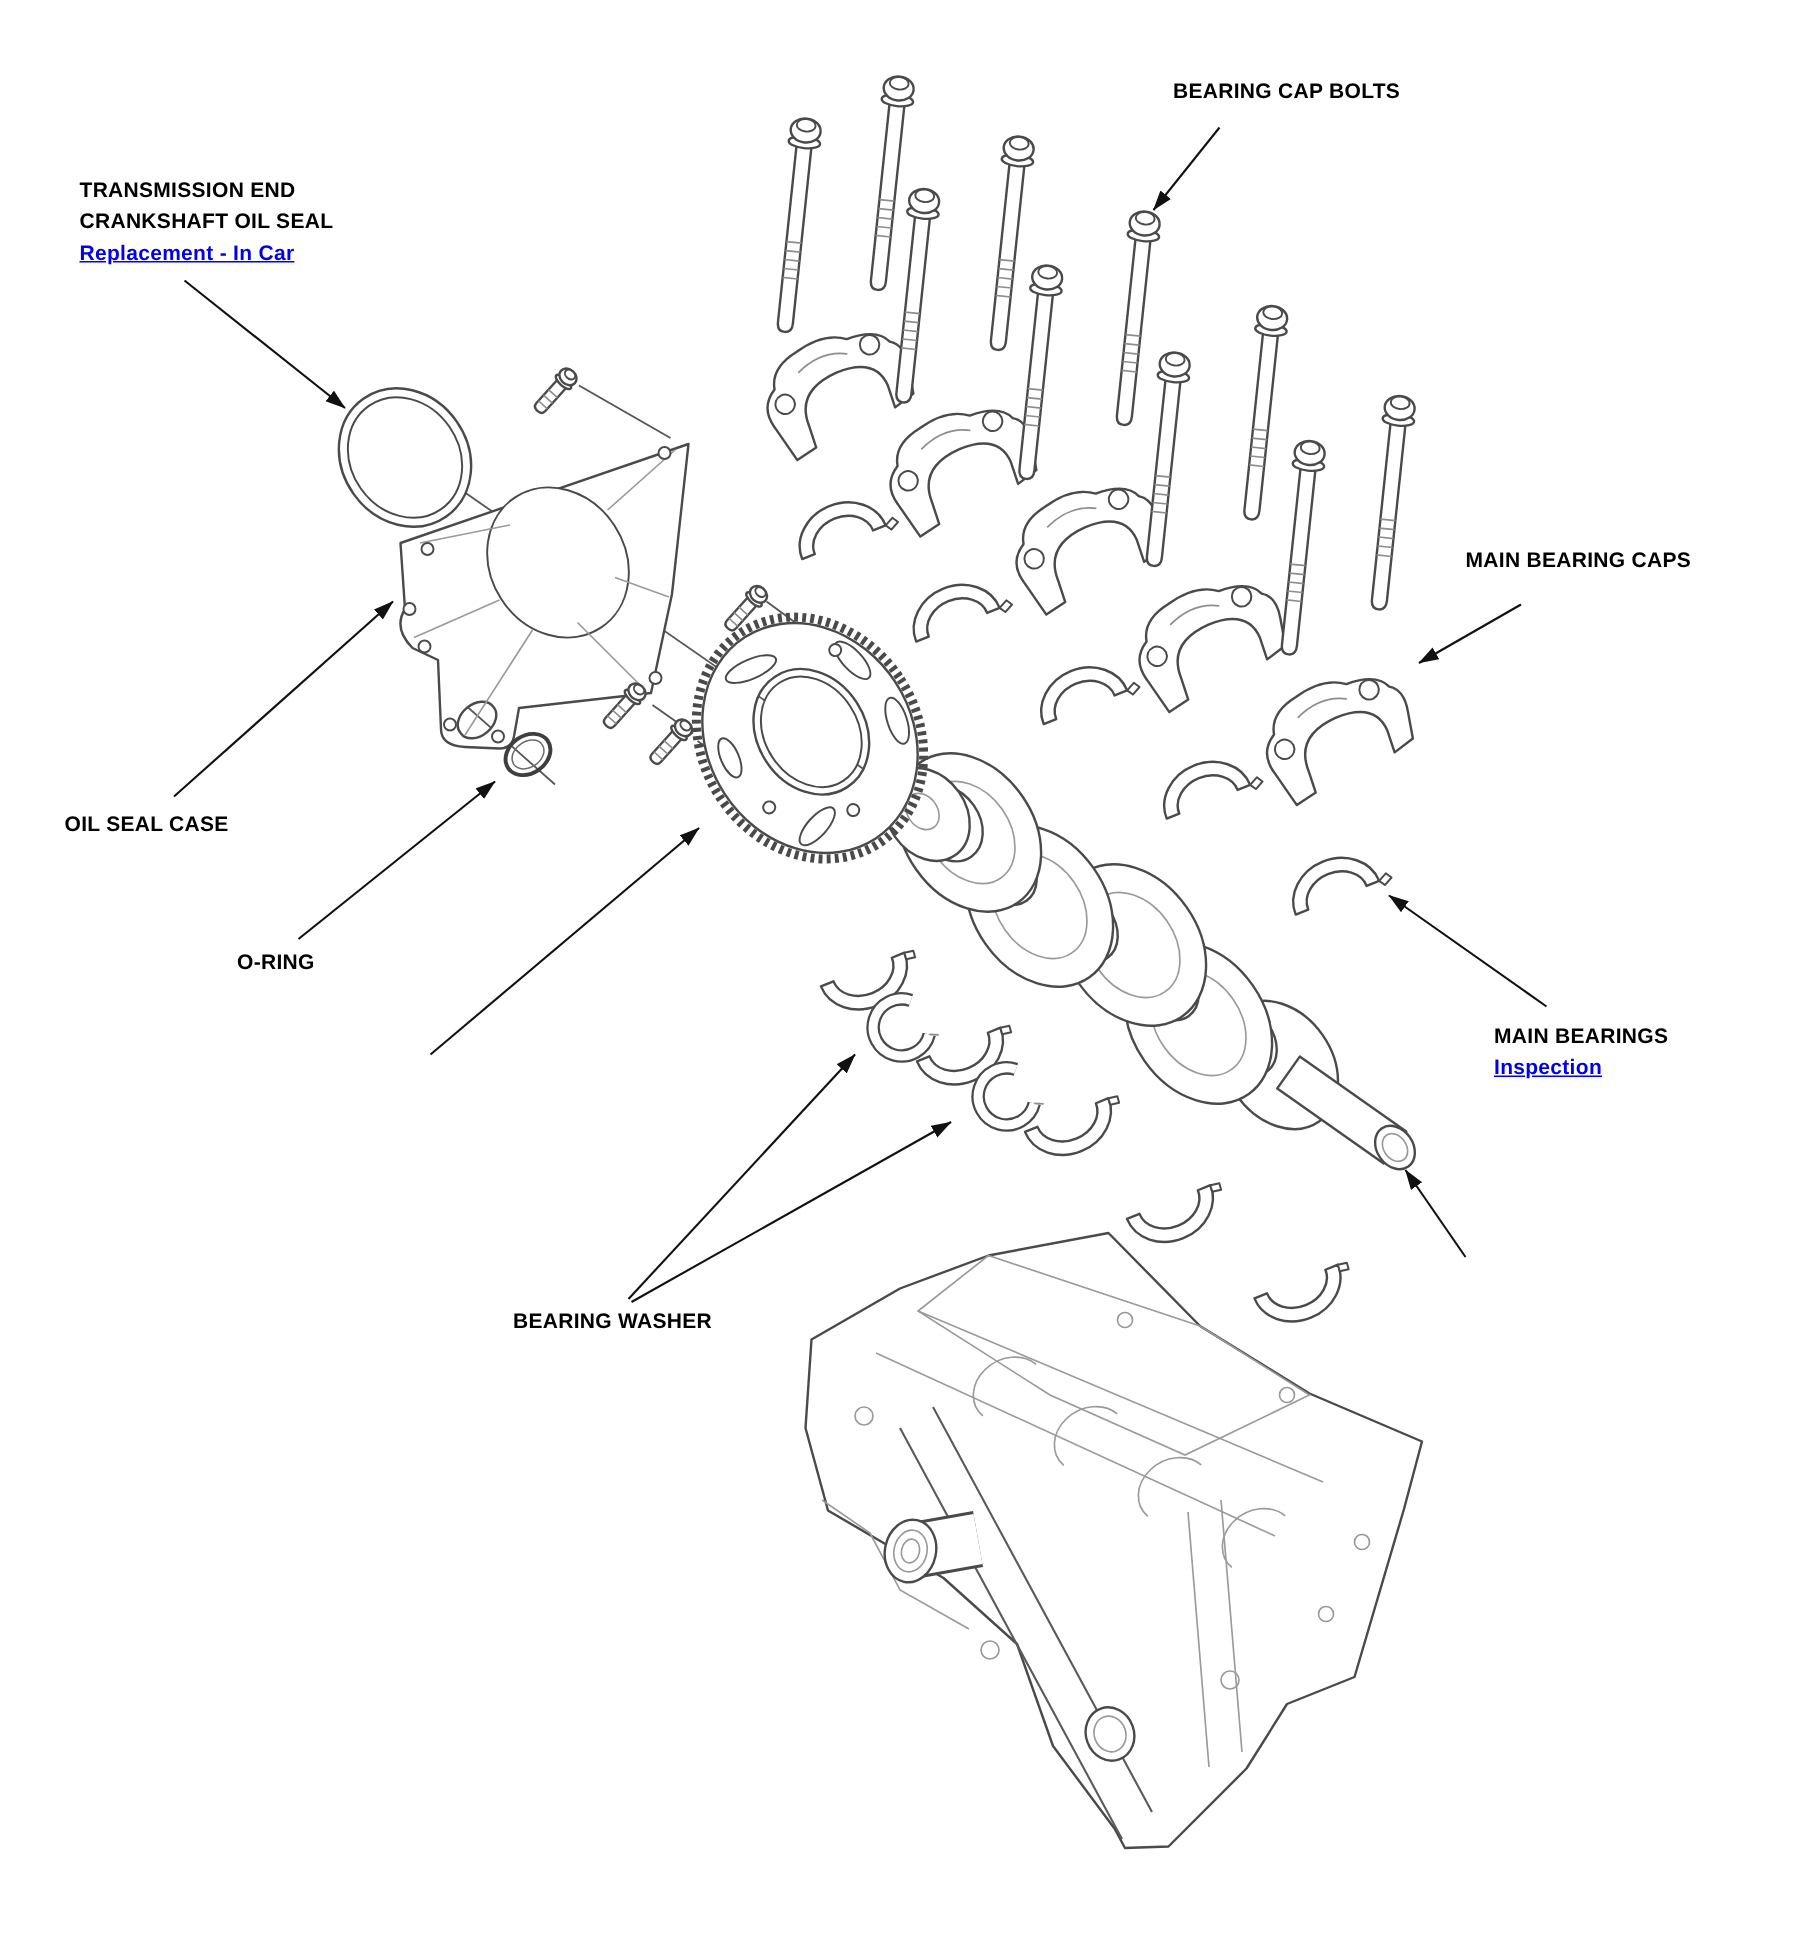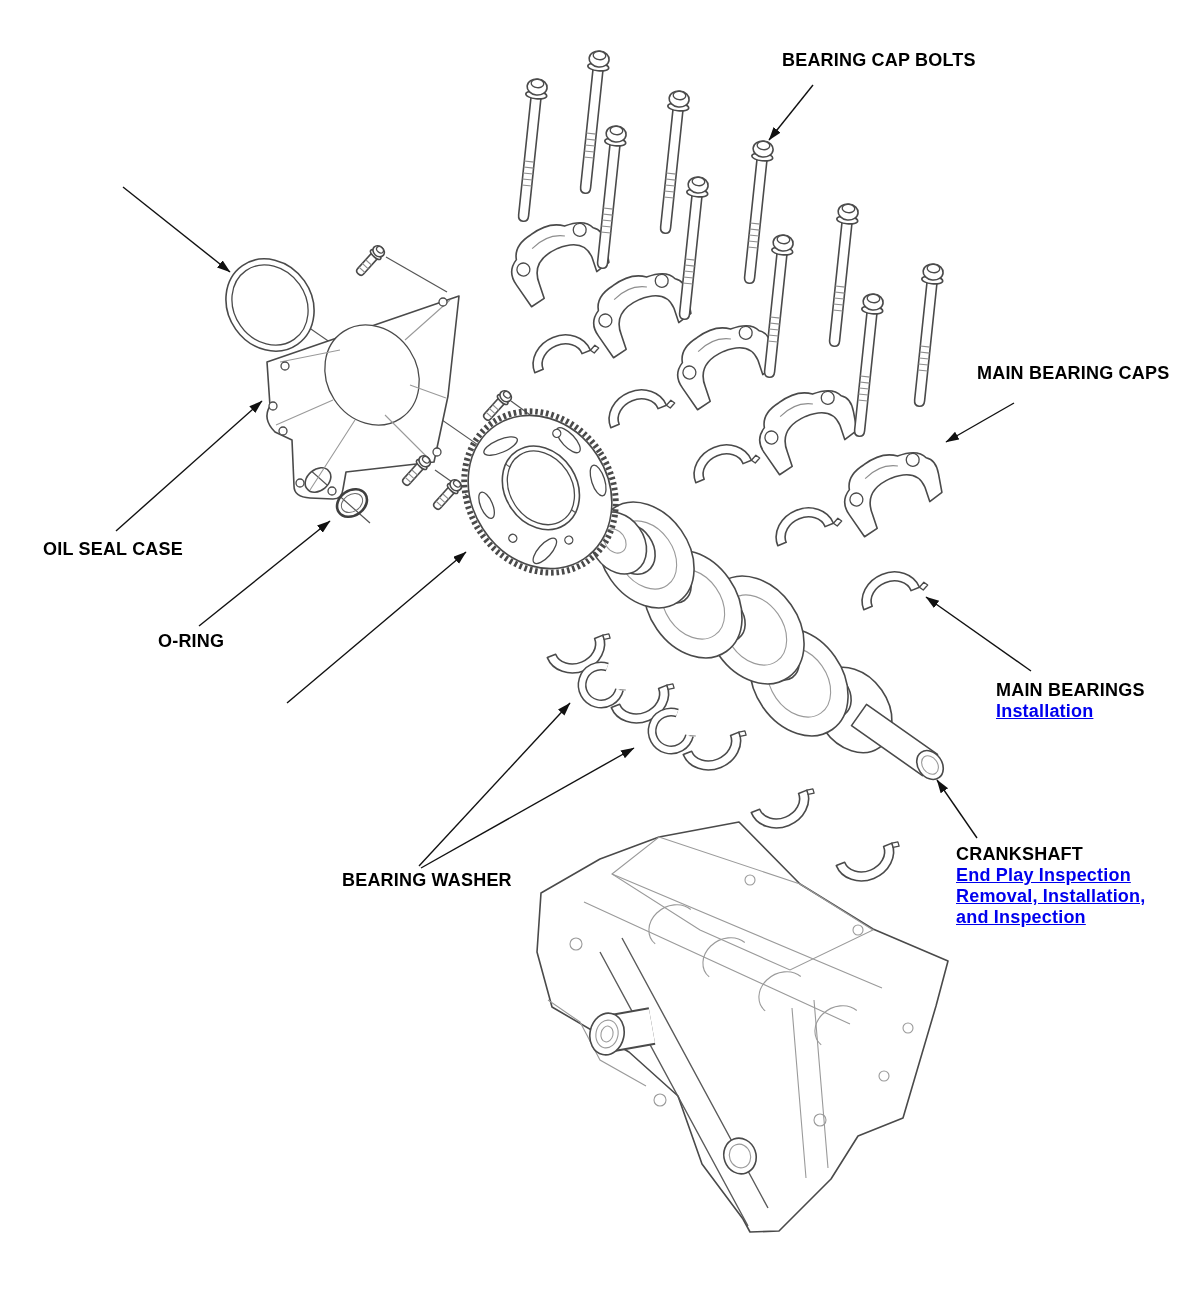--- a/index.html
+++ b/index.html
@@ -1,19 +1,19 @@
 <!DOCTYPE html>
 <html><head>
 <meta charset="utf-8">
 <style>
   html,body{margin:0;padding:0;background:#fff;}
   .stage{position:relative;width:1200px;height:1294px;background:#fff;overflow:hidden;
          font-family:"Liberation Sans","DejaVu Sans",sans-serif;}
   .stage svg{position:absolute;left:0;top:0;}
-  .lbl{position:absolute;font-size:18px;font-weight:bold;line-height:21px;color:#000;
+  .lbl{position:absolute;font-size:14px;font-weight:bold;line-height:21px;color:#000;
        letter-spacing:.2px;white-space:nowrap;}
   .lbl .link{display:block;color:#0000ee;text-decoration:underline;cursor:pointer;}
   .part{fill:#ffffff;stroke:#4a4a4a;stroke-width:1.6;stroke-linejoin:round;}
   .partthin{fill:#ffffff;stroke:#4a4a4a;stroke-width:1.3;stroke-linejoin:round;}
   .thin{fill:none;stroke:#8d8d8d;stroke-width:1.1;}
   .det{fill:none;stroke:#9a9a9a;stroke-width:1.1;}
   .dark{fill:none;stroke:#5a5a5a;stroke-width:1.4;}
   .ln{fill:none;stroke:#555;stroke-width:1.2;}
   .ldr{fill:none;stroke:#111;stroke-width:1.4;}
   .twO{fill:none;stroke:#4a4a4a;stroke-width:9;}
@@ -240,20 +240,25 @@
     <path class="ldr" marker-end="url(#arw)" d="M116,531 L262,401"></path>
     <path class="ldr" marker-end="url(#arw)" d="M199,626 L330,521"></path>
     <path class="ldr" marker-end="url(#arw)" d="M287,703 L466,552"></path>
     <path class="ldr" marker-end="url(#arw)" d="M419,866 L570,703"></path>
     <path class="ldr" marker-end="url(#arw)" d="M421,868 L634,748"></path>
     <path class="ldr" marker-end="url(#arw)" d="M1031,671 L926,597"></path>
     <path class="ldr" marker-end="url(#arw)" d="M977,838 L937,780"></path>
   </g>
 </svg>
 
+<div class="lbl" style="left:53px;top:116px">
+  <div>TRANSMISSION END</div>
+  <div>CRANKSHAFT OIL SEAL</div>
+  <a class="link">Replacement - In Car</a>
+</div>
 
 <div class="lbl" style="left:782px;top:50px">
   <div>BEARING CAP BOLTS</div>
 </div>
 
 <div class="lbl" style="left:977px;top:363px">
   <div>MAIN BEARING CAPS</div>
 </div>
 
 <div class="lbl" style="left:43px;top:539px">
@@ -264,23 +269,17 @@
   <div>O-RING</div>
 </div>
 
 
 <div class="lbl" style="left:342px;top:870px">
   <div>BEARING WASHER</div>
 </div>
 
 <div class="lbl" style="left:996px;top:680px">
   <div>MAIN BEARINGS</div>
-  <a class="link">Installation</a>
-</div>
-
-<div class="lbl" style="left:956px;top:844px">
-  <div>CRANKSHAFT</div>
-  <a class="link">End Play Inspection</a>
-  <a class="link">Removal, Installation,</a>
-  <a class="link">and Inspection</a>
-</div>
+  <a class="link">Inspection</a>
+</div>
+
 
 </div>
 
 </body></html>

